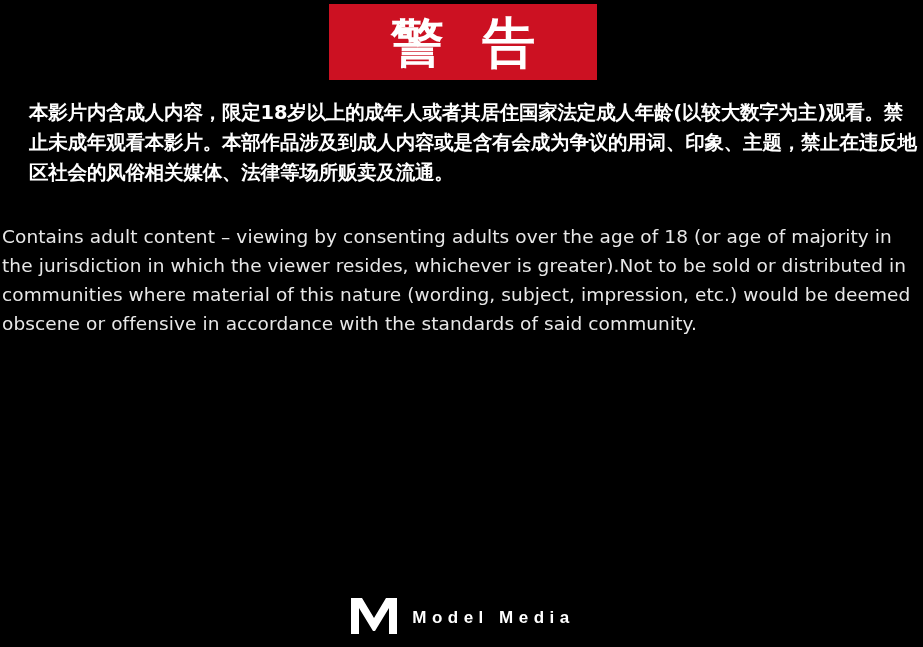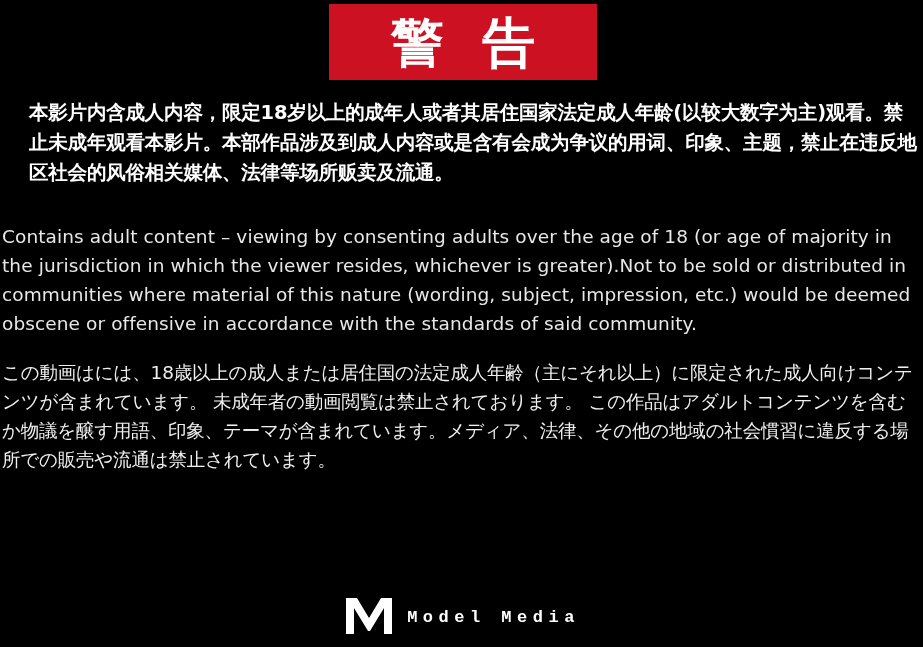--- a/index.html
+++ b/index.html
@@ -106,41 +106,40 @@
     line-height: 1;
   }
   .logo-cn {
     font-family: "DejaVu Sans", sans-serif;
     font-weight: bold;
     font-size: 31px;
     letter-spacing: 3px;
     color: #ffffff;
   }
   .logo-en {
-    font-family: Liberation Mono, monospace;
+    font-family: Liberation Sans, sans-serif;
     font-weight: bold;
     font-size: 17px;
     letter-spacing: 5.5px;
     color: #ffffff;
     margin-top: 6px;
   }
 </style>
 </head>
 <body>
 
 <div class="page">
 
   <div class="warning-banner">
     <span class="warning-text">警 告</span>
   </div>
 
   <div class="content">
     <p class="block zh">本影片内含成人内容，限定18岁以上的成年人或者其居住国家法定成人年龄(以较大数字为主)观看。禁止未成年观看本影片。本部作品涉及到成人内容或是含有会成为争议的用词、印象、主题，禁止在违反地区社会的风俗相关媒体、法律等场所贩卖及流通。</p>
     <p class="block en">Contains adult content – viewing by consenting adults over the age of 18 (or age of majority in the jurisdiction in which the viewer resides, whichever is greater).Not to be sold or distributed in communities where material of this nature (wording, subject, impression, etc.) would be deemed obscene or offensive in accordance with the standards of said community.</p>
-    <p class="block ja">この動画はには、18歳以上の成人または居住国の法定成人年齢（主にそれ以上）に限定された成人向けコンテンツが含まれています。 未成年者の動画閲覧は禁止されております。 この作品はアダルトコンテンツを含むか物議を醸す用語、印象、テーマが含まれています。メディア、法律、その他の地域の社会慣習に違反する場所での販売や流通は禁止されています。</p>
   </div>
 
   <div class="logo">
     <svg class="logo-mark" viewBox="0 0 52 52">
       <polygon points="3,46 3,10 14,10 26,30 38,10 49,10 49,46 41,46 41,20 27,43 25,43 11,20 11,46" fill="#ffffff"></polygon>
     </svg>
     <span class="logo-words">
       <span class="logo-en">Model Media</span>
     </span>
   </div>

